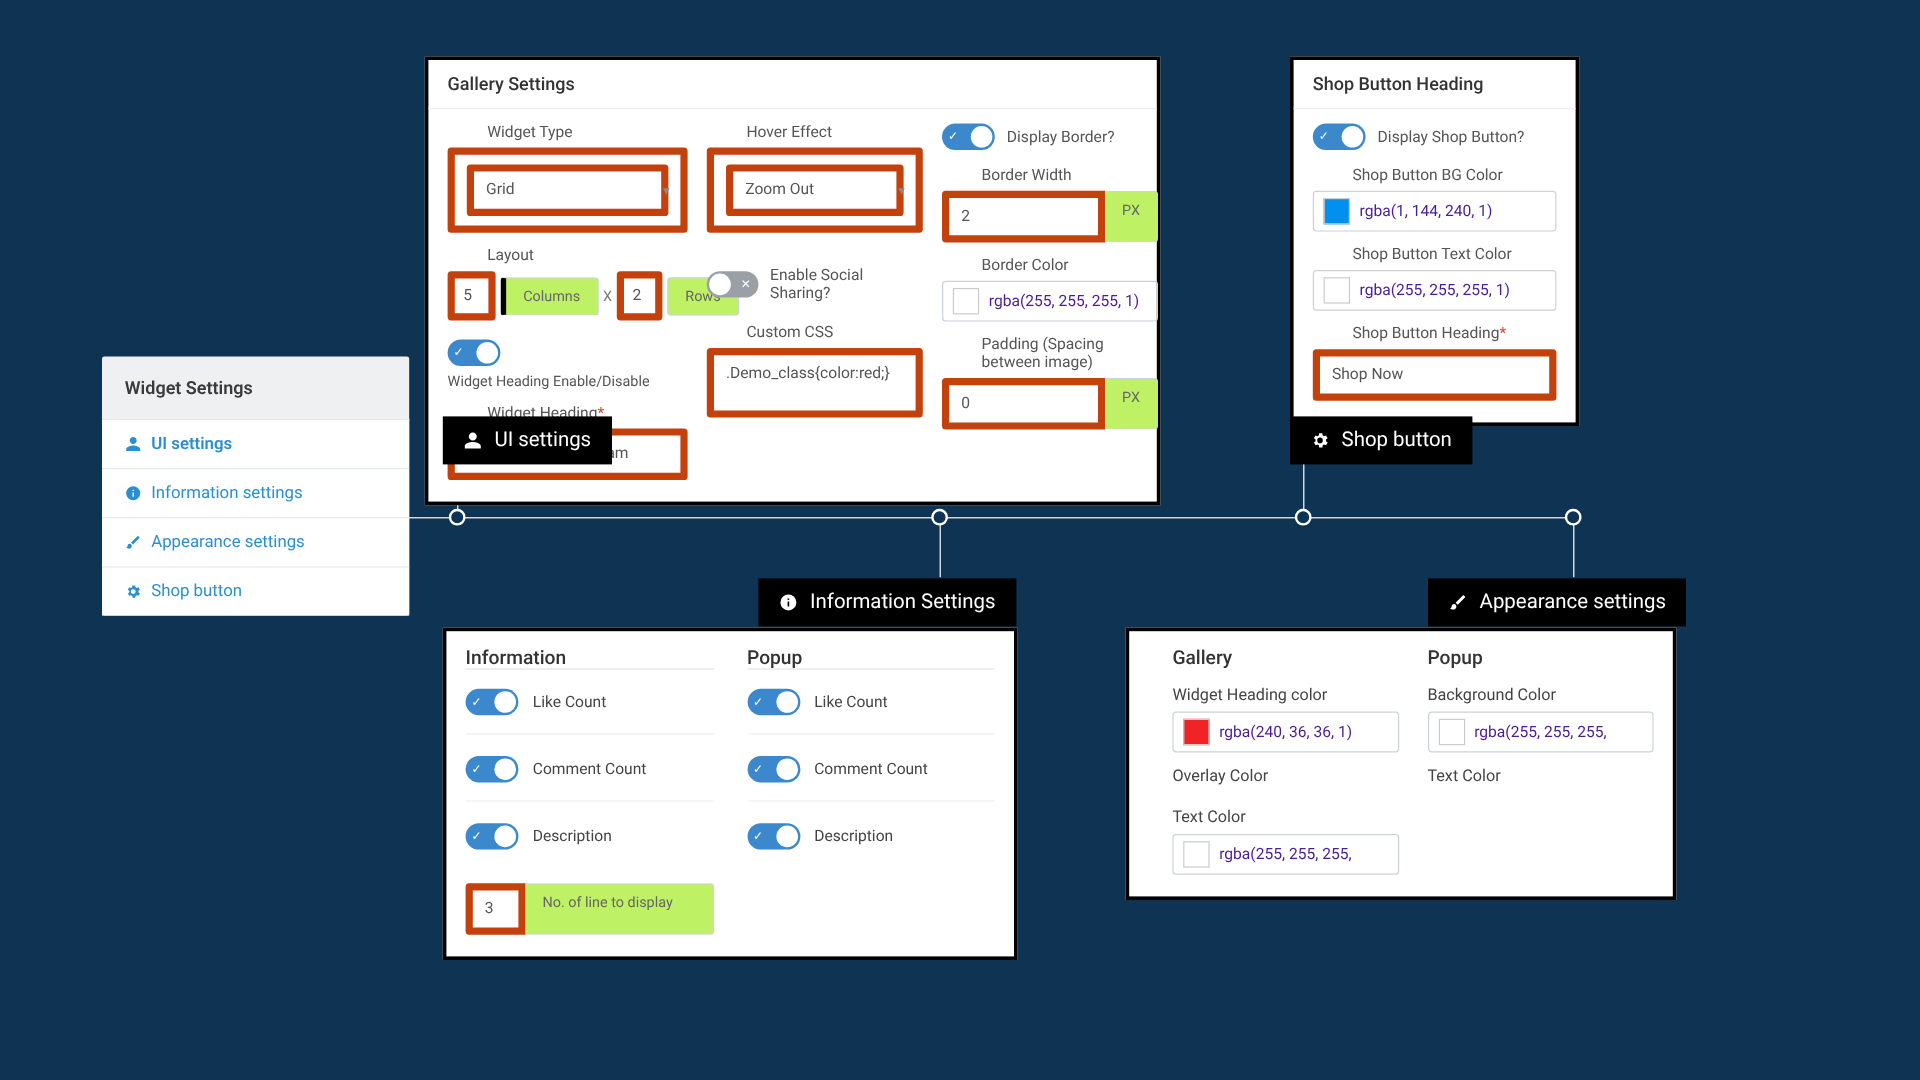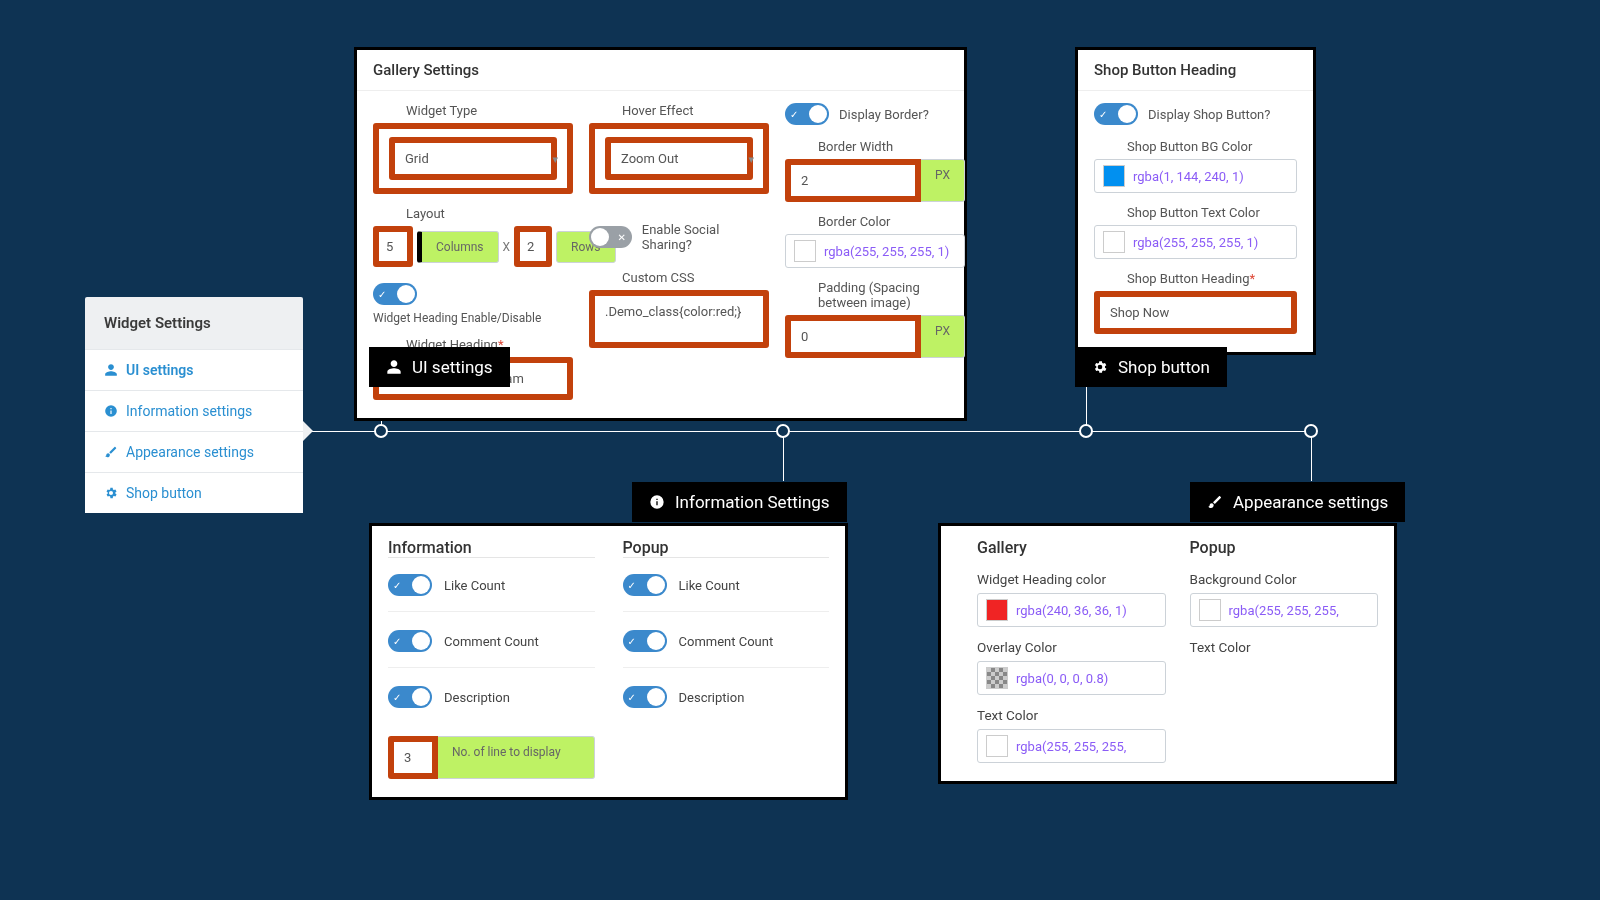--- a/index.html
+++ b/index.html
@@ -1,19 +1,19 @@
 <!DOCTYPE html>
 <html><head>
 <meta charset="utf-8">
 <style>
 * { box-sizing: border-box; margin: 0; padding: 0; font-family: -apple-system, BlinkMacSystemFont, "Segoe UI", Roboto, sans-serif; }
 body { background: #0e3353; width: 1600px; height: 900px; position: relative; overflow: hidden; }
 
 .sidebar {
-  position: absolute; top: 297px; left: 85px; width: 218px;
+  position: absolute; top: 297px; left: 85px; width: 256px;
   background: #eef0f2; border-radius: 2px;
 }
 .sidebar-title { padding: 17px 19px; font-size: 15px; font-weight: 600; color: #3a3a3a; }
 .sidebar-item { display:flex; align-items:center; gap:8px; padding: 12px 19px; background:#fff; border-top:1px solid #e5e8eb; color:#2a8fd1; font-size:14px; cursor:pointer; }
 .sidebar-item.active { font-weight:600; }
 
 .panel {
   position:absolute; background:#fff; border:3px solid #000;
 }
 .panel-title { font-size:15px; font-weight:500; color:#333; padding:11px 16px; border-bottom:1px solid #eee; }
@@ -28,21 +28,21 @@
 .textarea { height:58px; resize:none; }
 .select { position:relative; }
 .select-chevron { position:absolute; right:9px; top:50%; transform:translateY(-50%); color:#888; font-size:11px; pointer-events:none; }
 
 .unit-row { display:flex; }
 .unit-row .input { border-radius:3px 0 0 3px; }
 .unit-box { background:#bef264; border:1px solid #ccd2d8; border-left:none; border-radius:0 3px 3px 0; padding:8px 14px; font-size:12px; color:#666; }
 
 .color-row { display:flex; align-items:center; border:1px solid #ccd2d8; border-radius:3px; }
 .color-swatch { width:22px; height:22px; margin:5px 8px; border:1px solid #ccc; }
-.color-text { font-size:13px; color:#8b5cf6; }
+.color-text { font-size:13px; color:#4c1d95; }
 
 .toggle { position:relative; width:44px; height:22px; background:#3b89cc; border-radius:11px; display:inline-flex; align-items:center; vertical-align:middle; }
 .toggle.off { background:#9aa0a6; }
 .toggle-check { color:#fff; font-size:10px; position:absolute; left:5px; }
 .toggle-x { color:#fff; font-size:10px; position:absolute; right:6px; }
 .toggle-knob { position:absolute; right:2px; top:2px; width:18px; height:18px; background:#fff; border-radius:50%; }
 .toggle.off .toggle-knob { right:auto; left:2px; }
 
 .toggle-row { display:flex; align-items:center; gap:12px; margin-bottom:18px; border-bottom:1px solid #eee; padding-bottom:15px; }
 .toggle-row:last-child { border-bottom:none; }
@@ -300,24 +300,20 @@
   <div class="panel-body" style="display:grid; grid-template-columns:1fr 1fr; gap:24px;padding-left:36px;">
     <div>
       <div class="sub-title">Gallery</div>
       <div class="field-label-sm">Widget Heading color</div>
       <div class="color-row">
           <div class="color-swatch" style="background:#f02424;"></div>
           <span class="color-text">rgba(240, 36, 36, 1)</span>
         </div>
       <div style="height:12px;"></div>
       <div class="field-label-sm">Overlay Color</div>
-      <div class="color-row">
-          <div class="color-swatch" style="background:repeating-conic-gradient(#888 0 25%,#ccc 0 50%) 0 0/8px 8px;"></div>
-          <span class="color-text">rgba(0, 0, 0, 0.8)</span>
-        </div>
       <div style="height:12px;"></div>
       <div class="field-label-sm">Text Color</div>
       <div class="color-row">
           <div class="color-swatch" style="background:#fff;"></div>
           <span class="color-text">rgba(255, 255, 255,</span>
         </div>
     </div>
     <div>
       <div class="sub-title">Popup</div>
       <div class="field-label-sm">Background Color</div>

